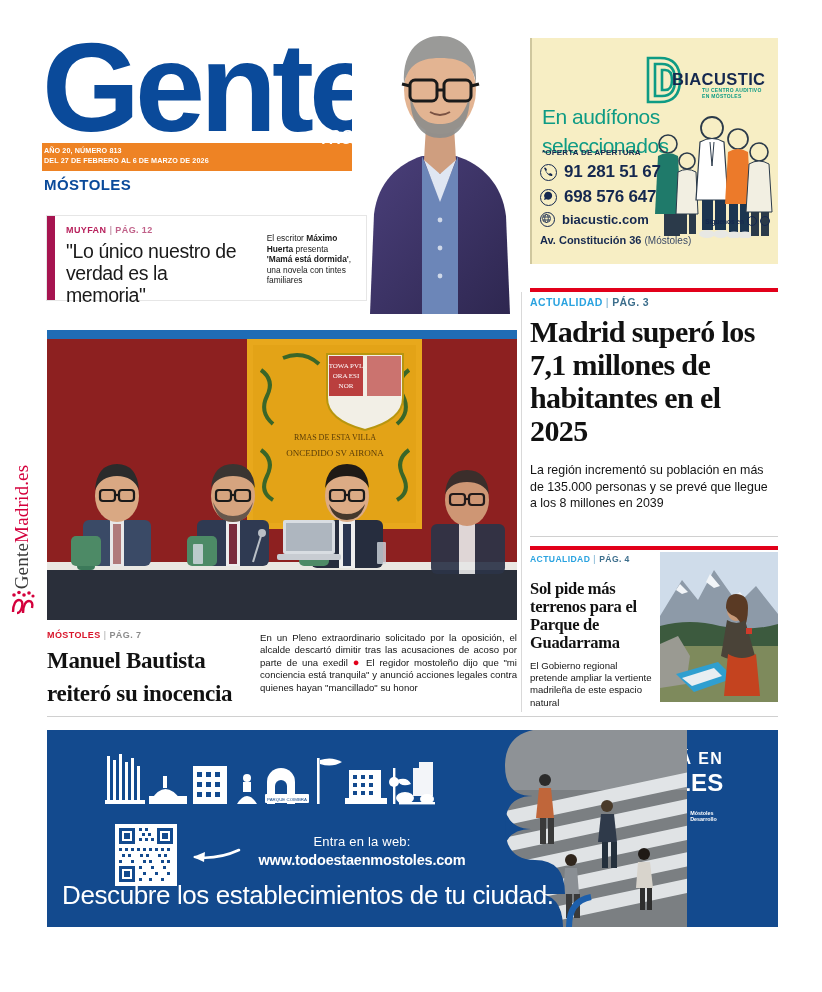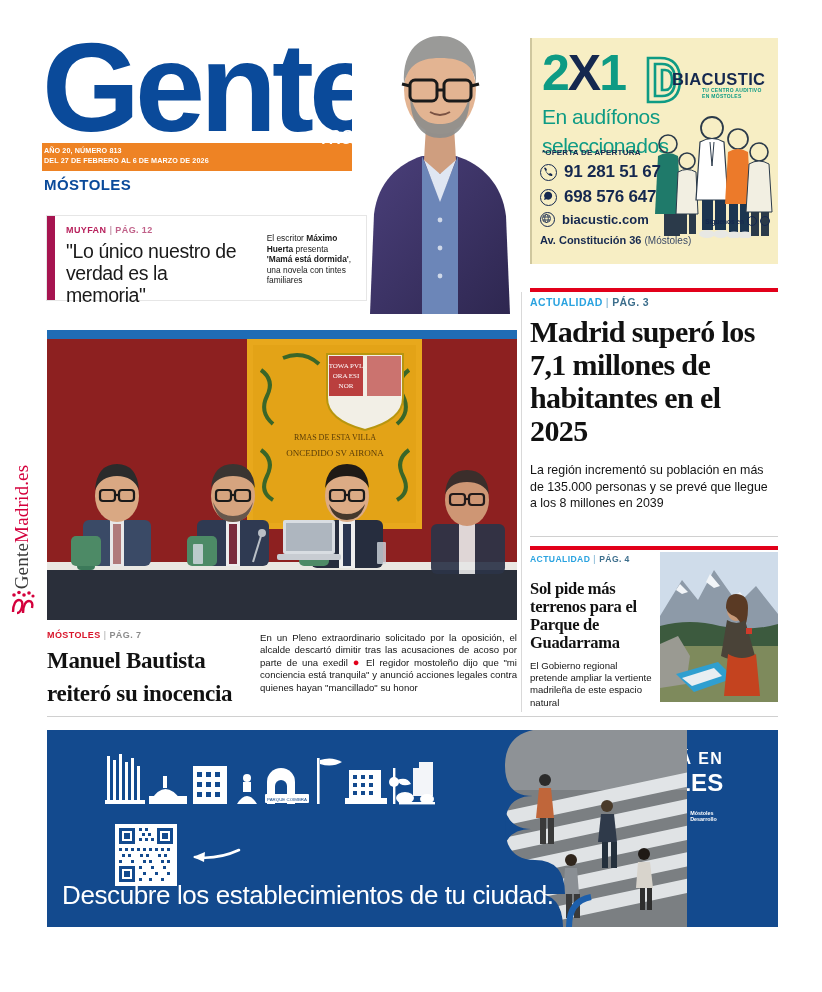--- a/index.html
+++ b/index.html
@@ -394,23 +394,20 @@
           <path d="M22 16 h3 q7 0 7 10 q0 10 -7 10 h-3 z"></path>
         </g>
       </svg>
       <div class="name">BIACUSTIC</div>
       <div class="tag">
         <div>TU CENTRO AUDITIVO</div>
         <div>EN MÓSTOLES</div>
       </div>
     </div>
 
-    <div class="twoxone">
-      <span class="t2">2</span><span class="tx">X</span><span class="t1">1</span>
-    </div>
     <div class="bia-sub">En audífonos seleccionados</div>
     <div class="bia-note">*OFERTA DE APERTURA</div>
 
     <svg class="bia-people" viewBox="0 0 126 140">
       <g>
 
         <g transform="translate(6,36)">
           <circle cx="12" cy="10" r="9" fill="none" stroke="#2b3a4a" stroke-width="1.6"></circle>
           <path d="M2 22 q10 -6 20 0 l3 58 h-26 z" fill="#1f7a6a"></path>
           <path d="M8 80 h8 v22 h-8z M16 80 h8 v22 h-8z" fill="#2b3a4a"></path>
@@ -677,20 +674,24 @@
             <rect x="46" y="54" width="3" height="3"></rect>
         </g>
       </svg>
     </div>
 
     <svg class="arrow" viewBox="0 0 52 18">
       <path d="M50 2 q-22 10 -44 7" stroke="#fff" stroke-width="2.6" fill="none" stroke-linecap="round"></path>
       <path d="M4 9 l12 -5 l-1 10z" fill="#fff"></path>
     </svg>
 
+    <div class="entra">
+      <div class="l1">Entra en la web:</div>
+      <div class="l2">www.todoestaenmostoles.com</div>
+    </div>
 
     <div class="todo">
       <div class="t1">TODO ESTÁ EN</div>
       <div class="t2">MÓSTOLES</div>
       <div class="logos">
         <div class="logo-mostoles">
           <svg width="16" height="18" viewBox="0 0 16 18">
             <path d="M1 3 h14 v9 q0 5 -7 6 q-7 -1 -7 -6z" fill="#fff"></path>
             <path d="M3 5 h10 v7 q0 3 -5 4 q-5 -1 -5 -4z" fill="#134a8e"></path>
             <rect x="2" y="0.6" width="12" height="2" fill="#fff"></rect>

